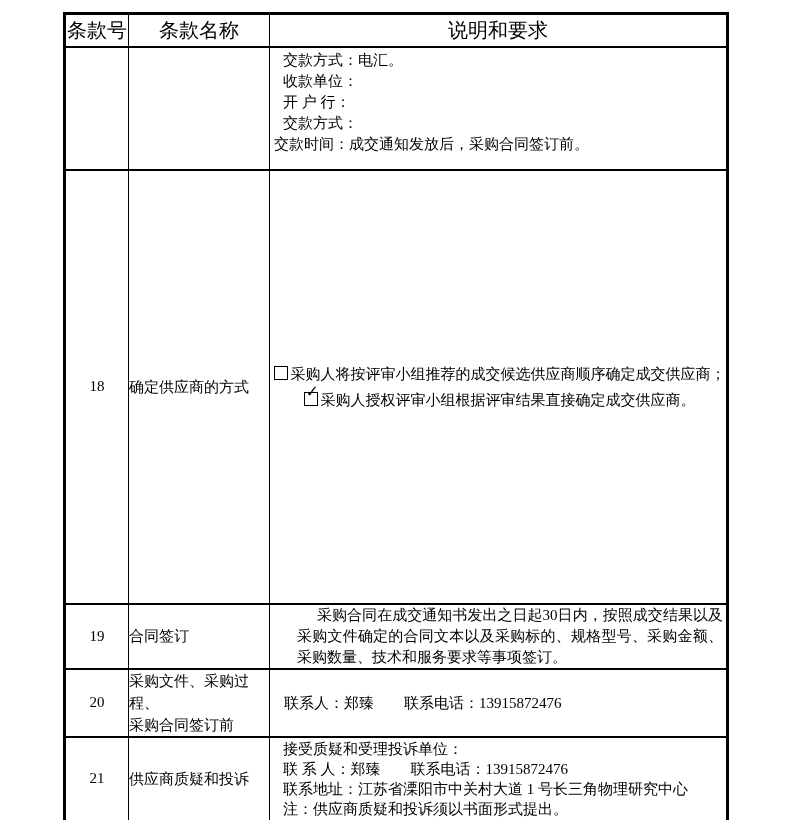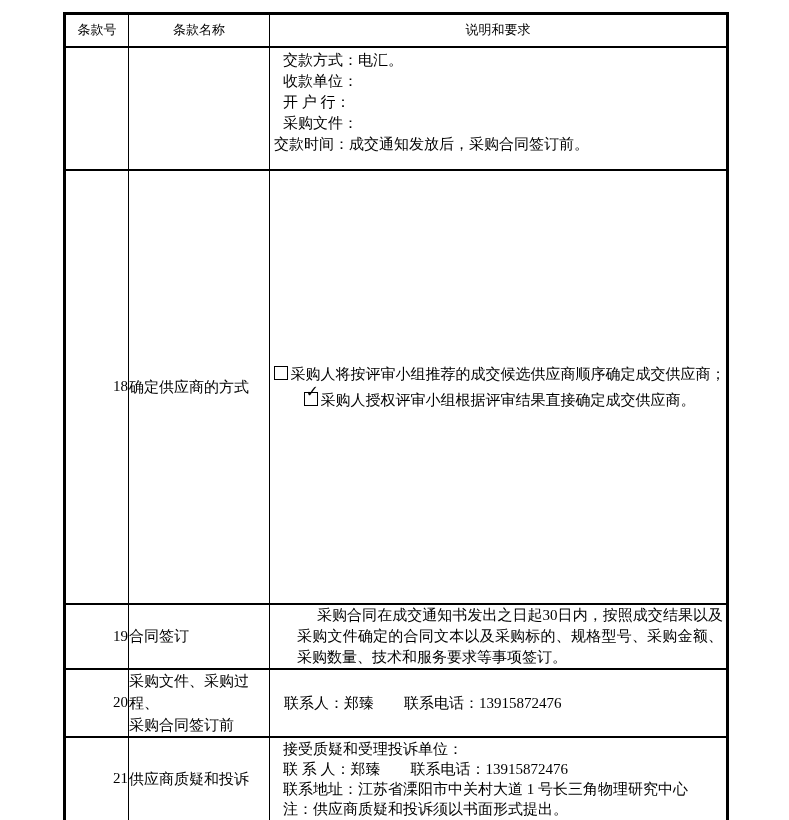--- a/index.html
+++ b/index.html
@@ -30,29 +30,29 @@
   table.terms col.c2 { width: 141px; }
   table.terms col.c3 { width: 458px; }
   table.terms th, table.terms td {
     border: 1px solid #000000;
     border-top-width: 2px;
     border-bottom-width: 2px;
     padding: 0;
     vertical-align: middle;
     font-weight: normal;
   }
-  th.hdr { text-align: center; font-size: 13px; }
+  th.hdr { text-align: center; font-size: 20px; }
   tr.r-header { height: 33px; }
   tr.r-pay    { height: 110px; }
   tr.r-18     { height: 434px; }
   tr.r-19     { height: 65px; }
   tr.r-20     { height: 44px; }
   tr.r-21     { height: 83px; }
   tr.r-22     { height: 25px; }
-  td.no-cell   { text-align: right; }
+  td.no-cell   { text-align: center; }
   td.name-cell { text-align: left; line-height: 22px; padding: 0 3px; }
   td.desc-cell { text-align: left; }
   .pay-lines   { line-height: 21px; padding: 2px 4px 14px 0; }
   .pay-lines .ln    { padding-left: 13px; }
   .pay-lines .ln-last { padding-left: 4px; }
   .opt-lines { line-height: 26px; padding-left: 3px; text-align: center; }
   .opt { white-space: nowrap; }
   .checkbox {
     display: inline-block;
     width: 12px;
@@ -102,21 +102,21 @@
     </tr>
 
     <tr class="r-pay">
       <td class="no-cell"></td>
       <td class="name-cell"></td>
       <td class="desc-cell">
         <div class="pay-lines">
           <div class="ln">交款方式：电汇。</div>
           <div class="ln">收款单位：</div>
           <div class="ln">开 户 行：</div>
-          <div class="ln">采购文件：</div>
+          <div class="ln">交款方式：</div>
           <div class="ln-last">交款时间：成交通知发放后，采购合同签订前。</div>
         </div>
       </td>
     </tr>
 
     <tr class="r-18">
       <td class="no-cell">18</td>
       <td class="name-cell">确定供应商的方式</td>
       <td class="desc-cell">
         <div class="opt-lines">

